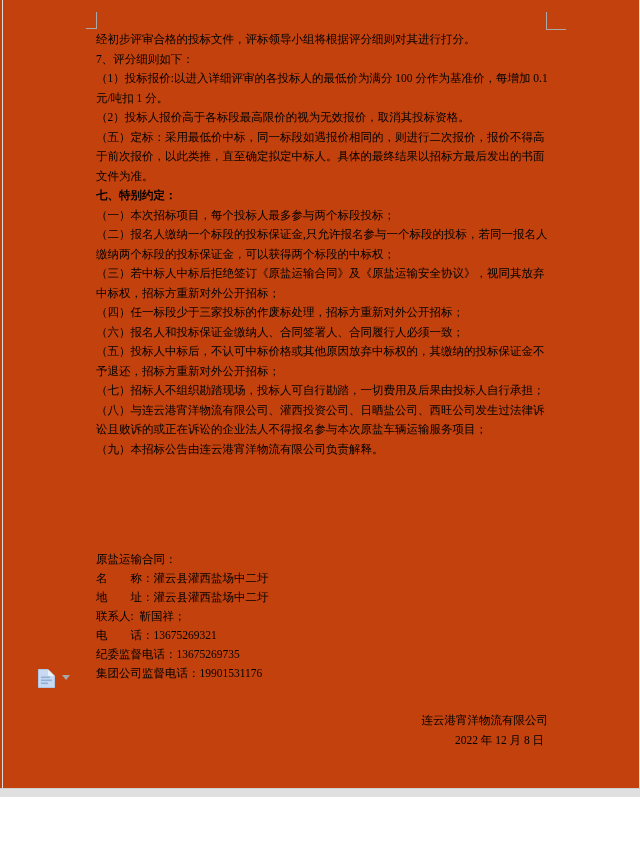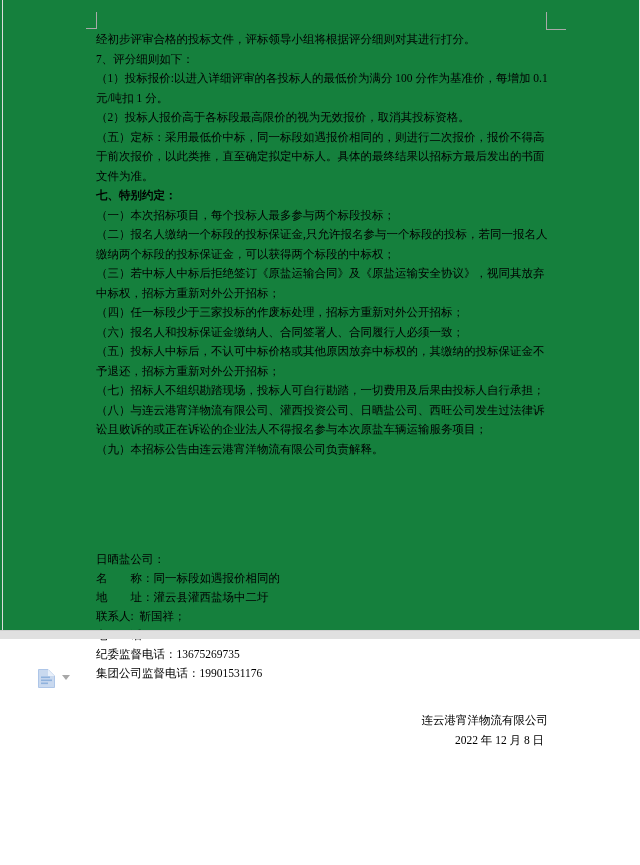--- a/index.html
+++ b/index.html
@@ -4,22 +4,22 @@
 <style>
   html, body { margin: 0; padding: 0; }
   body {
     width: 640px; height: 865px;
     background: #ffffff;
     font-family: "Liberation Serif", "DejaVu Serif", serif;
     overflow: hidden;
   }
   .screen {
     position: relative;
-    width: 640px; height: 639px;
-    background: #15803d;
+    width: 640px; height: 797px;
+    background: #c2410c;
   }
   .edge-left {
     position: absolute; left: 2px; top: 0; bottom: 8px;
     width: 1px; background: #dcdcdc;
   }
   .edge-right {
     position: absolute; right: 0; top: 0; bottom: 8px;
     width: 1px; background: #e9e9e9;
   }
   .page-separator {
@@ -76,22 +76,22 @@
     <p>（二）报名人缴纳一个标段的投标保证金,只允许报名参与一个标段的投标，若同一报名人缴纳两个标段的投标保证金，可以获得两个标段的中标权；</p>
     <p>（三）若中标人中标后拒绝签订《原盐运输合同》及《原盐运输安全协议》，视同其放弃中标权，招标方重新对外公开招标；</p>
     <p>（四）任一标段少于三家投标的作废标处理，招标方重新对外公开招标；</p>
     <p>（六）报名人和投标保证金缴纳人、合同签署人、合同履行人必须一致；</p>
     <p>（五）投标人中标后，不认可中标价格或其他原因放弃中标权的，其缴纳的投标保证金不予退还，招标方重新对外公开招标；</p>
     <p>（七）招标人不组织勘踏现场，投标人可自行勘踏，一切费用及后果由投标人自行承担；</p>
     <p>（八）与连云港宵洋物流有限公司、灌西投资公司、日晒盐公司、西旺公司发生过法律诉讼且败诉的或正在诉讼的企业法人不得报名参与本次原盐车辆运输服务项目；</p>
     <p>（九）本招标公告由连云港宵洋物流有限公司负责解释。</p>
 
     <div class="contact">
-      <p>日晒盐公司：</p>
-      <p>名　　称：同一标段如遇报价相同的</p>
+      <p>原盐运输合同：</p>
+      <p>名　　称：灌云县灌西盐场中二圩</p>
       <p>地　　址：灌云县灌西盐场中二圩</p>
       <p>联系人:  靳国祥；</p>
       <p>电　　话：13675269321</p>
       <div class="sup-block">
         <p>纪委监督电话：13675269735</p>
         <p>集团公司监督电话：19901531176</p>
       </div>
     </div>
 
     <div class="signature">

